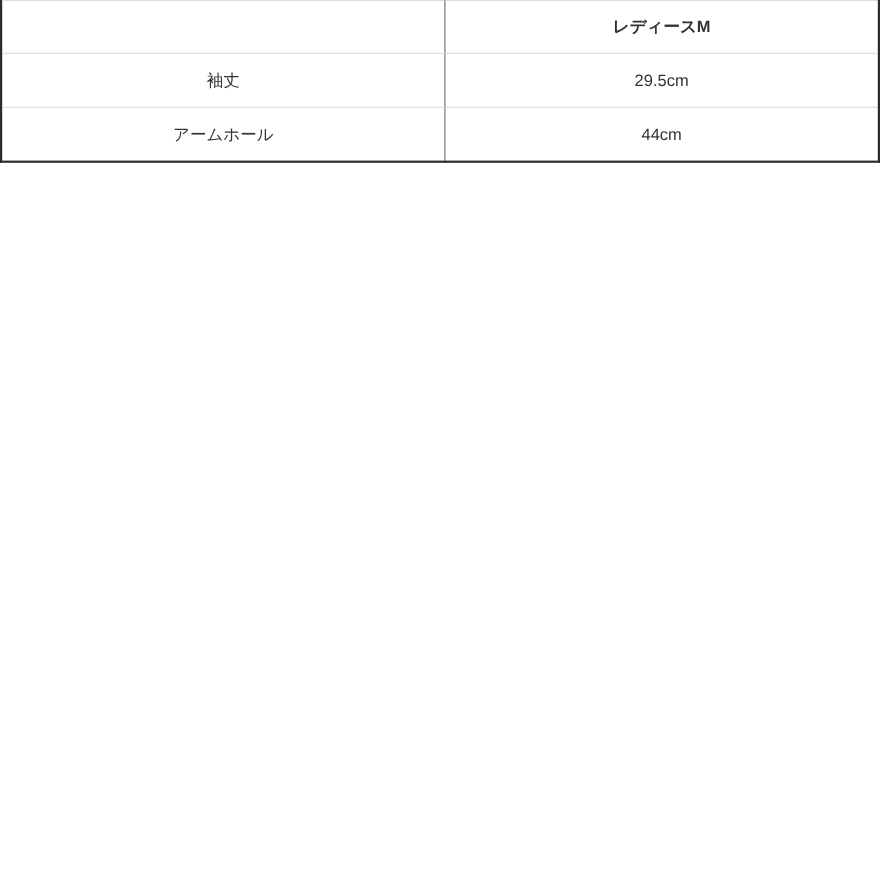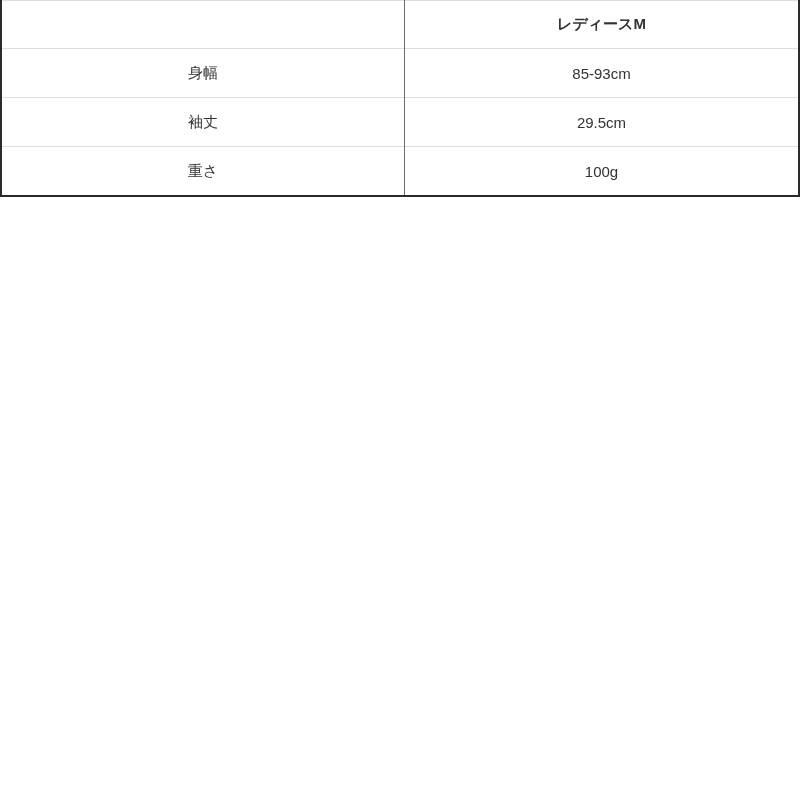--- a/index.html
+++ b/index.html
@@ -57,26 +57,22 @@
 <div class="page">
   <table class="size-chart">
     <thead>
       <tr>
         <th class="header-label-cell"></th>
         <th class="header-size-cell">レディースM</th>
       </tr>
     </thead>
     <tbody id="table-body">
         <tr>
-          <td class="label-cell">身幅</td>
-          <td class="value-cell">85-93cm</td>
-        </tr>
-        <tr>
           <td class="label-cell">袖丈</td>
           <td class="value-cell">29.5cm</td>
         </tr>
         <tr>
-          <td class="label-cell">重さ</td>
-          <td class="value-cell">100g</td>
+          <td class="label-cell">アームホール</td>
+          <td class="value-cell">44cm</td>
         </tr>
       </tbody>
   </table>
 </div>
 
 </body></html>

